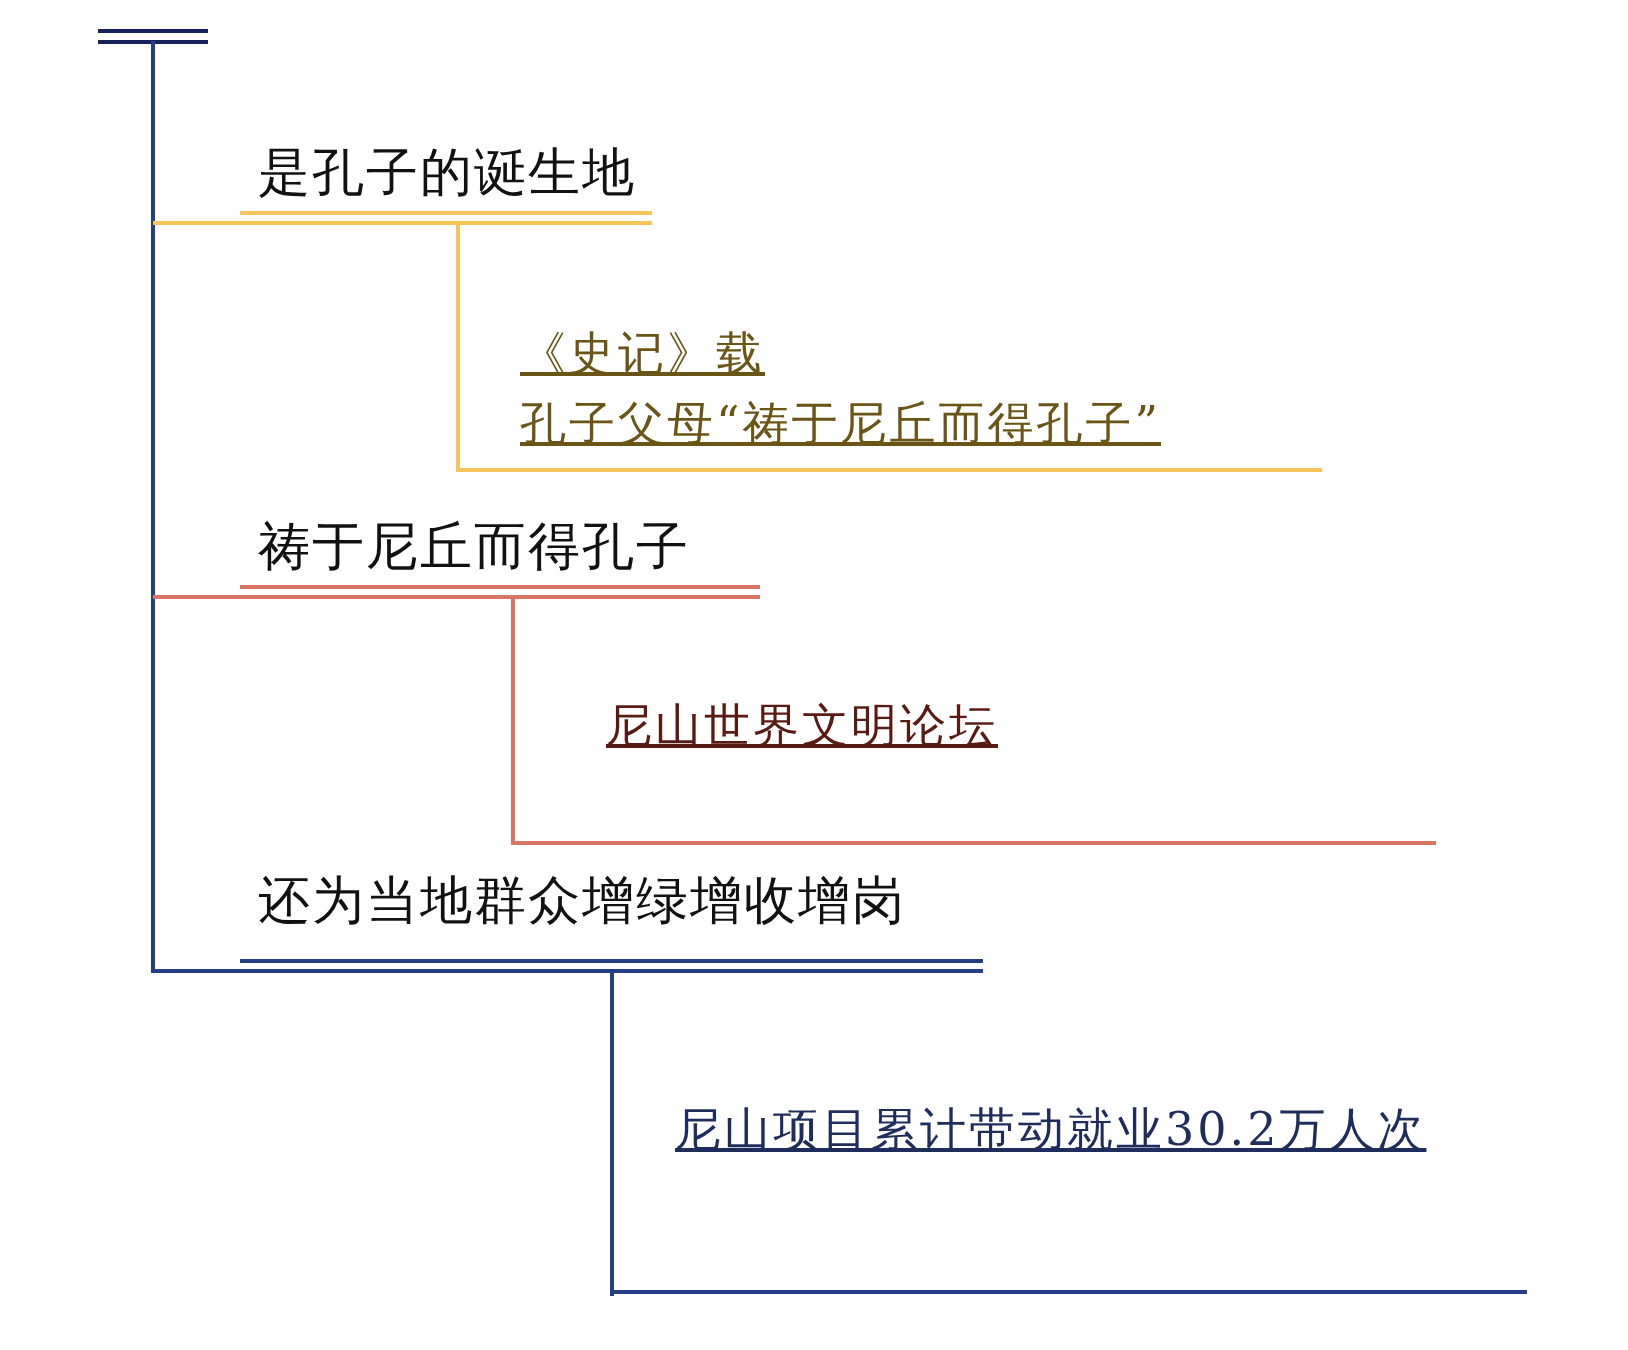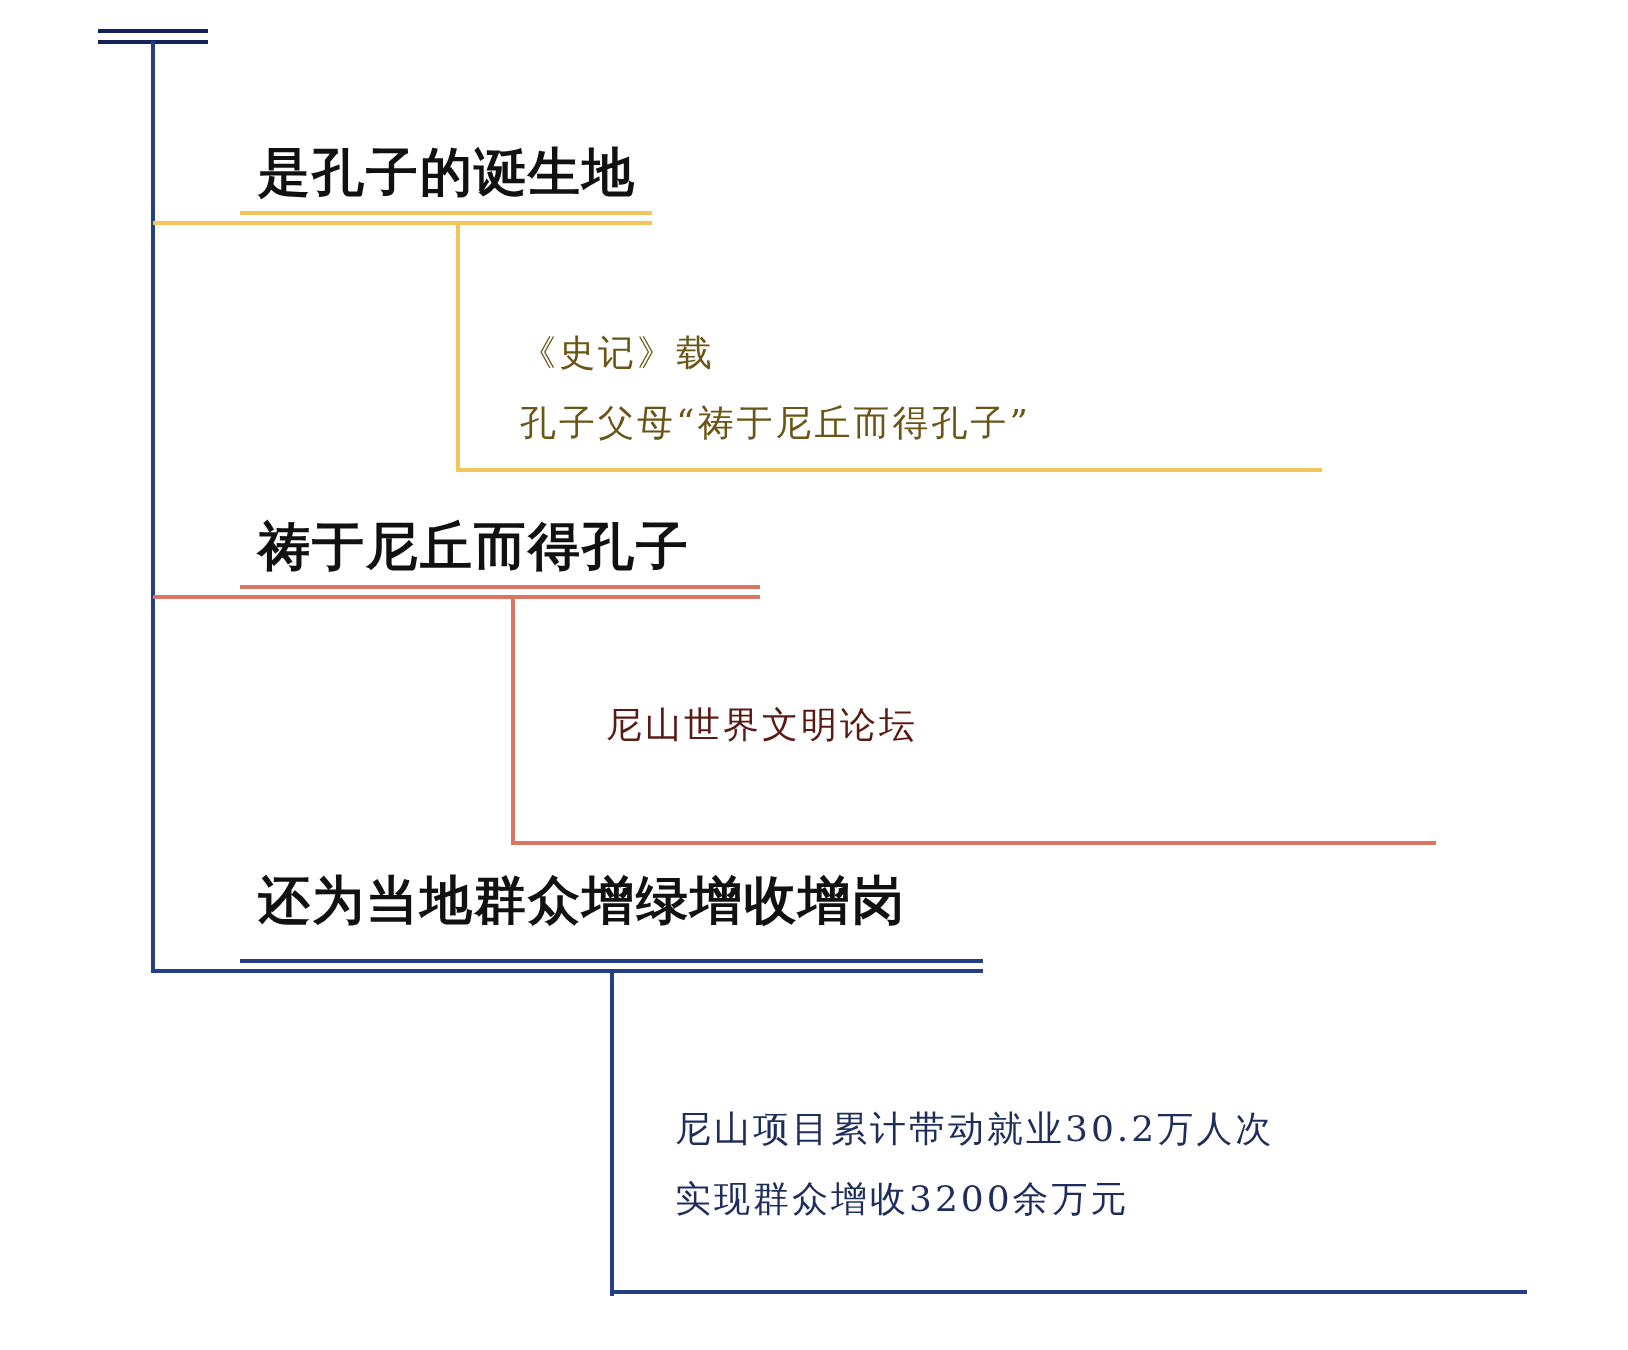--- a/index.html
+++ b/index.html
@@ -2,22 +2,22 @@
 <html><head>
 <meta charset="utf-8">
 <style>
   html, body { margin:0; padding:0; background:#ffffff; }
   body { width:1628px; height:1350px; position:relative; overflow:hidden;
          font-family: "DejaVu Serif", "Liberation Serif", serif; }
   .ln { position:absolute; }
   .h { height:5px; }
   .v { width:4px; }
   .heading { position:absolute; font-size:52px; line-height:60px; color:#111111;
-             font-weight:bold; letter-spacing:2px; white-space:nowrap; }
-  .sub { position:absolute; font-size:36px; line-height:70px; white-space:nowrap; letter-spacing:3px; }
+             font-weight:normal; letter-spacing:2px; white-space:nowrap; }
+  .sub { position:absolute; font-size:46px; line-height:70px; white-space:nowrap; letter-spacing:3px;text-decoration:underline; }
   .sub div { height:70px; }
 </style>
 </head>
 <body>
 
 <div class="ln" style="left:98px;top:29px;width:110px;height:4px;background:#16225a;"></div>
 <div class="ln" style="left:98px;top:40px;width:110px;height:4px;background:#16225a;"></div>
 
 <div class="ln v" style="left:151px;top:41px;height:932px;background:#253f86;"></div>
 
@@ -40,14 +40,13 @@
   <div>尼山世界文明论坛</div>
 </div>
 
 <div class="heading" style="left:258px;top:870px;">还为当地群众增绿增收增岗</div>
 <div class="ln h" style="left:240px;top:959px;width:743px;height:4px;background:#253f86;"></div>
 <div class="ln h" style="left:151px;top:969px;width:832px;height:4px;background:#253f86;"></div>
 <div class="ln v" style="left:610px;top:972px;height:324px;background:#253f86;"></div>
 <div class="ln h" style="left:610px;top:1290px;width:917px;height:4px;background:#253f86;"></div>
 <div class="sub" style="left:675px;top:1066px;color:#1f2d5c;margin-top:28px;">
   <div>尼山项目累计带动就业30.2万人次</div>
-  <div>实现群众增收3200余万元</div>
 </div>
 
 </body></html>

